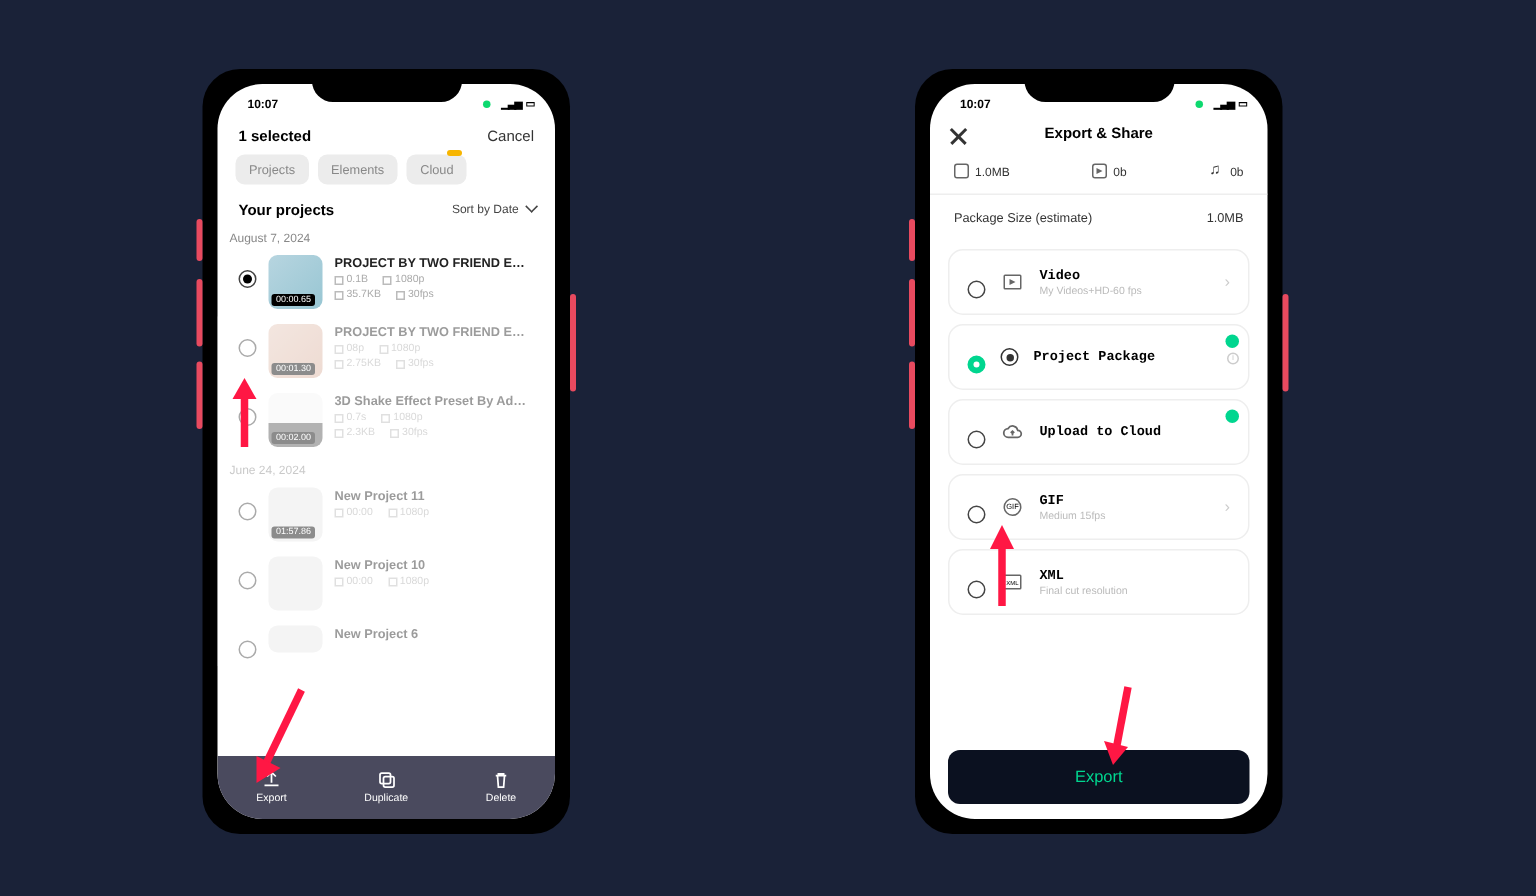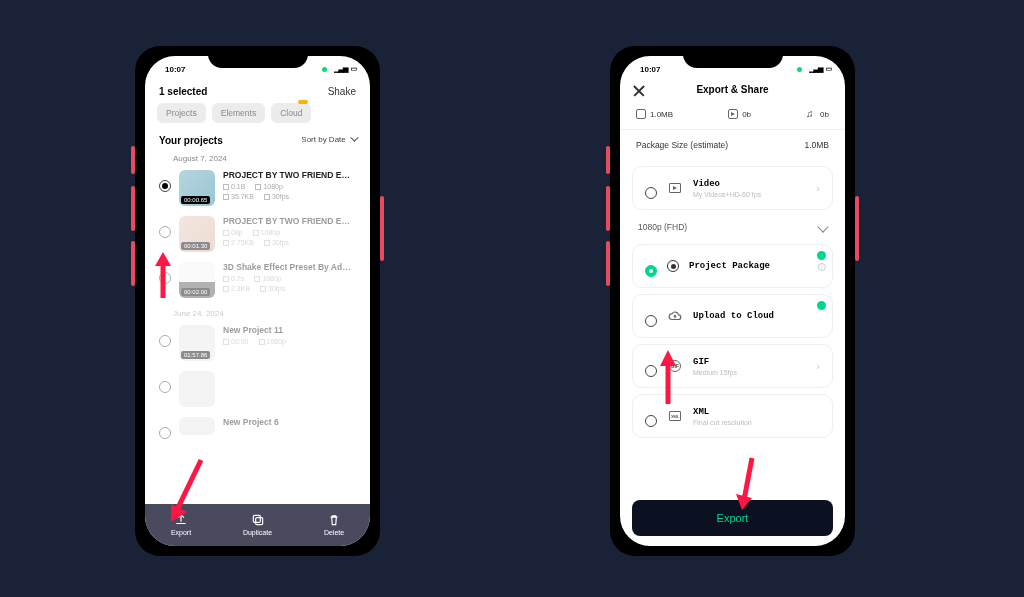--- a/index.html
+++ b/index.html
@@ -82,21 +82,21 @@
 }
 
 .section-head {
   display:flex; justify-content:space-between; align-items:flex-start;
   padding: 6px 14px 2px;
 }
 .section-head .title { font-size:10px; font-weight:700; }
 .section-head .sort { font-size:8px; color:#444; }
 .chev-down { display:inline-block; width:6px; height:6px; border-right:1px solid #444; border-bottom:1px solid #444; transform:rotate(45deg) translateY(-2px); margin-left:2px; }
 
-.date-label { font-size:8px; color:#888; padding:6px 28px 2px; }
+.date-label { font-size:8px; color:#888; padding:6px 8px 2px; }
 
 .faded-area { position:relative; }
 .faded-area::after {
   content:""; position:absolute; inset:0;
   background:rgba(255,255,255,0.55);
   pointer-events:none;
 }
 
 .proj-row {
   display:flex; align-items:flex-start; gap:8px;
@@ -236,21 +236,21 @@
       <div class="time">10:07</div>
       <div class="icons">
         <span class="green-dot"></span>
         <span class="sig">▁▃▅</span>
         <span class="sig">▭</span>
       </div>
     </div>
 
     <div class="titlebar">
       <span class="sel">1 selected</span>
-      <span class="cancel">Shake</span>
+      <span class="cancel">Cancel</span>
     </div>
 
     <div class="tabs">
       <span class="tab">Projects</span>
       <span class="tab">Elements</span>
       <span class="tab cloud">Cloud</span>
     </div>
 
     <div class="section-head">
       <span class="title">Your projects</span>
@@ -371,20 +371,33 @@
                 <span class="mi-icon"></span>
                 <span>1080p</span>
               </span>
           </div>
         </div>
       </div>
 
       <div class="proj-row">
         <div class="radio"></div>
         <div class="thumb grey"></div>
+        <div class="proj-info">
+          <div class="proj-title">New Project 10</div>
+          <div class="proj-meta">
+            <span class="meta-item">
+                <span class="mi-icon"></span>
+                <span>00:00</span>
+              </span>
+            <span class="meta-item">
+                <span class="mi-icon"></span>
+                <span>1080p</span>
+              </span>
+          </div>
+        </div>
       </div>
 
       <div class="proj-row">
         <div class="radio"></div>
         <div class="thumb grey" style="height:18px"></div>
         <div class="proj-info">
           <div class="proj-title">New Project 6</div>
         </div>
       </div>
     </div>
@@ -473,24 +486,20 @@
       <div class="opt-icon">
           <div class="sq play"></div>
         </div>
       <div style="flex:1">
         <div class="opt-label">Video</div>
         <div class="opt-sub">My Videos+HD-60 fps</div>
       </div>
       <span class="opt-arrow">›</span>
     </div>
 
-    <div class="reso-row">
-      <span>1080p (FHD)</span>
-      <span class="chev-d2"></span>
-    </div>
 
     <div class="option-card">
       <div class="radio green"></div>
       <div class="radio inner-sel" style="margin-top:0"></div>
       <div class="opt-label">Project Package</div>
       <div class="badge"></div>
       <div class="info-dot">i</div>
     </div>
 
     <div class="option-card">

